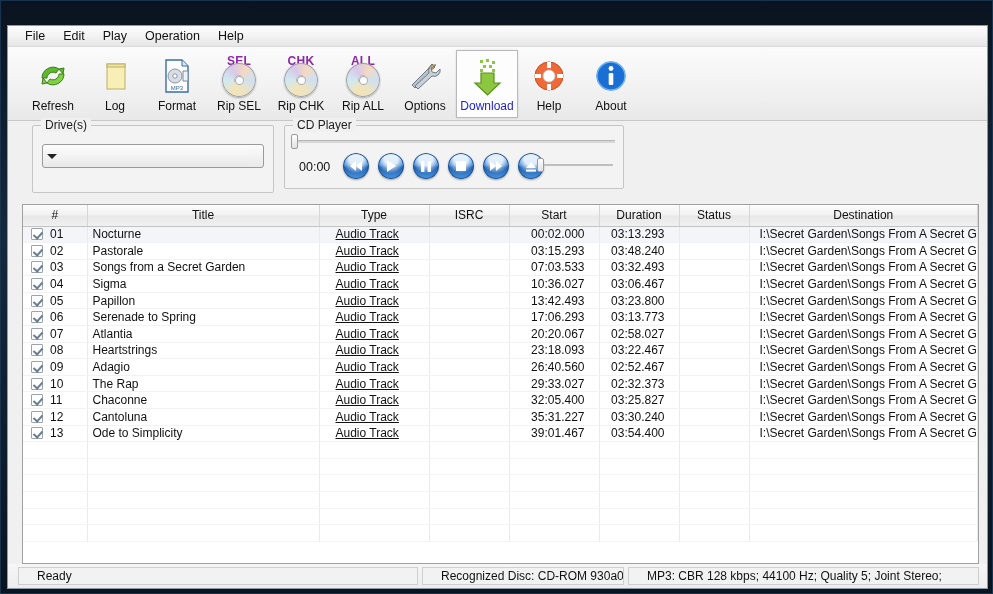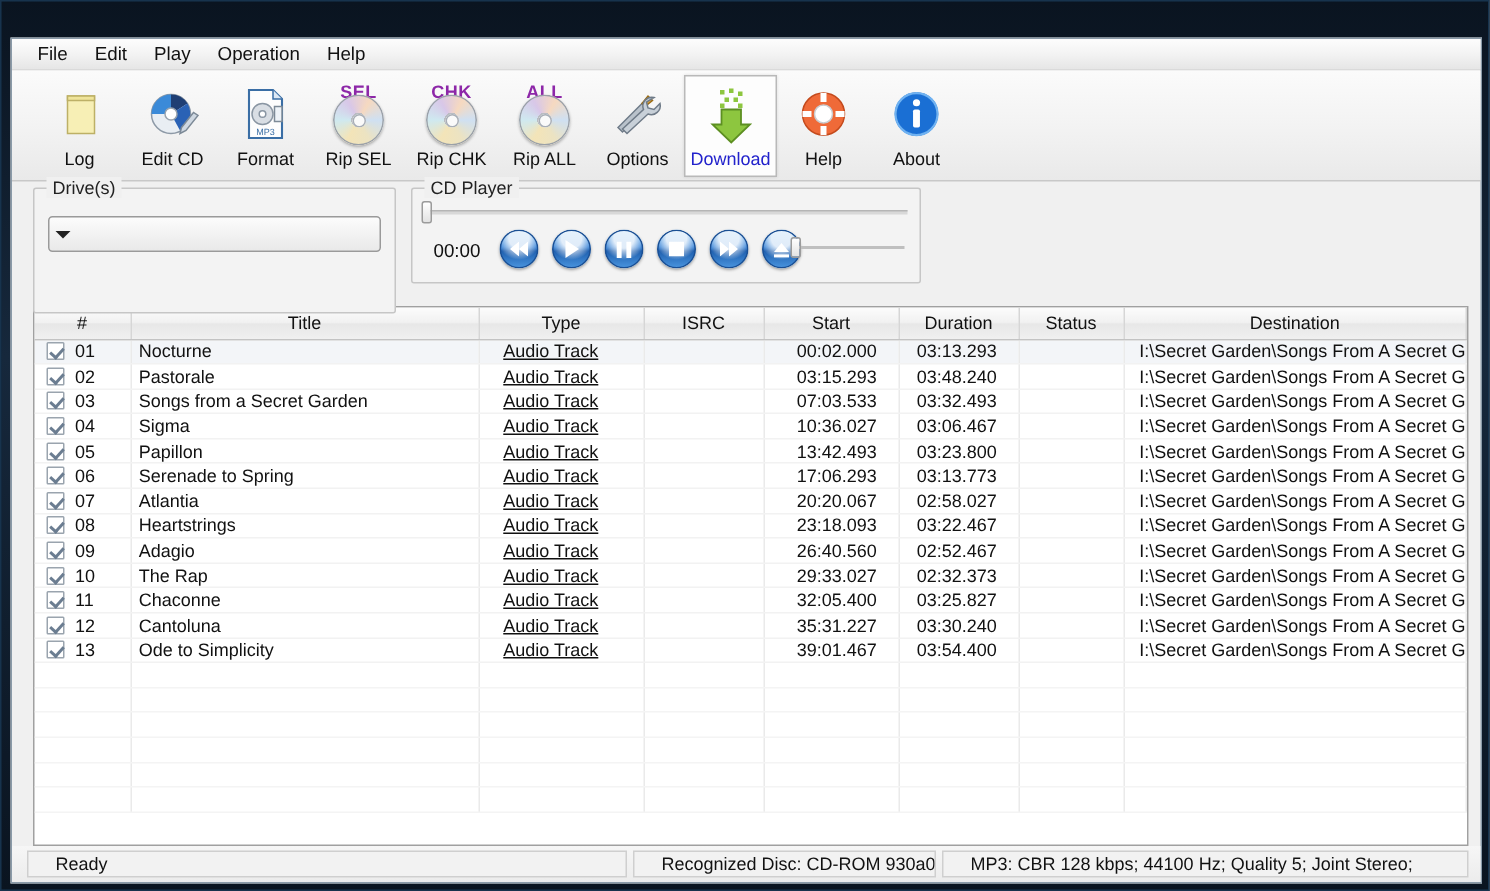--- a/index.html
+++ b/index.html
@@ -126,21 +126,21 @@
   
   #panels { height: 80px; display: flex; padding: 4px 8px 0 14px; gap: 10px; position: relative; }
   .group {
     border: 1px solid #c6c6c6; border-radius: 2px;
     position: relative; background: #f3f3f3;
   }
   .group > .gtitle {
     position: absolute; top: -8px; left: 8px; background: #f0f0f0;
     padding: 0 4px; font-size: 12px; color: #222;
   }
-  #drive-group { width: 242px; height: 84px; }
+  #drive-group { width: 242px; height: 68px; margin-left: 10px; }
   #drive-combo {
     position: absolute; left: 9px; top: 18px; width: 222px; height: 24px;
     background: linear-gradient(180deg,#fcfcfc,#e9e9e9);
     border: 1px solid #9a9a9a; border-radius: 3px;
     display: flex; align-items: center; padding: 0 4px;
     font-size: 12px; color: #111;
   }
   #drive-combo .dtxt { flex: 1; white-space: pre; }
   #drive-combo .caret {
     width: 0; height: 0; border-left: 5px solid transparent; border-right: 5px solid transparent;
@@ -257,44 +257,42 @@
     <div id="menubar">
       <div class="mi">File</div>
       <div class="mi">Edit</div>
       <div class="mi">Play</div>
       <div class="mi">Operation</div>
       <div class="mi">Help</div>
     </div>
 
     <div id="toolbar">
 
+      <div class="tbtn">
+        <div class="ic">
+          <svg width="38" height="38" viewBox="0 0 38 38">
+            <path d="M8 21a11 11 0 0 1 17-9l-3 4a6 6 0 0 0-9 5z" fill="#5fb82e" stroke="#3d7d1c" stroke-width="1"></path>
+            <path d="M25 12l5-1-1 6z" fill="#5fb82e" stroke="#3d7d1c" stroke-width="1"></path>
+            <path d="M30 17a11 11 0 0 1-17 9l3-4a6 6 0 0 0 9-5z" fill="#7ed13f" stroke="#3d7d1c" stroke-width="1"></path>
+            <path d="M13 26l-5 1 1-6z" fill="#7ed13f" stroke="#3d7d1c" stroke-width="1"></path>
+          </svg>
+        </div>
+        <div class="lbl">Refresh</div>
+      </div>
 
       <div class="tbtn">
         <div class="ic">
           <svg width="38" height="38" viewBox="0 0 38 38">
             <rect x="11" y="7" width="18" height="25" fill="#f7efb5" stroke="#bdb066"></rect>
             <rect x="11" y="7" width="18" height="3" fill="#efe49a" stroke="#bdb066"></rect>
           </svg>
         </div>
         <div class="lbl">Log</div>
       </div>
 
-      <div class="tbtn">
-        <div class="ic">
-          <svg width="40" height="40" viewBox="0 0 40 40">
-            <circle cx="19" cy="20" r="13" fill="#e9eef3" stroke="#8d99a6"></circle>
-            <path d="M19 7a13 13 0 0 1 11 6l-11 7z" fill="#1f3f74"></path>
-            <path d="M30 13a13 13 0 0 1-5 18l-6-11z" fill="#2a62b5"></path>
-            <path d="M6 20a13 13 0 0 1 13-13v13z" fill="#3b8ad8"></path>
-            <circle cx="19" cy="20" r="4" fill="#fff" stroke="#9aa4ae"></circle>
-            <path d="M26 29l8-10 3 2-8 10-4 2z" fill="#cfd8e2" stroke="#7d8a97"></path>
-          </svg>
-        </div>
-        <div class="lbl">Edit CD</div>
-      </div>
 
       <div class="tbtn">
         <div class="ic">
           <svg width="38" height="40" viewBox="0 0 38 40">
             <path d="M8 4h16l6 6v26H8z" fill="#fdfdfd" stroke="#3a6ea5" stroke-width="1.4"></path>
             <path d="M24 4v6h6" fill="#dde8f4" stroke="#3a6ea5"></path>
             <circle cx="17" cy="20" r="7" fill="#d9dee4" stroke="#8a96a3"></circle>
             <circle cx="17" cy="20" r="2.2" fill="#fff" stroke="#8a96a3"></circle>
             <path d="M25 15h5v10h-5z" fill="#eef3f8" stroke="#7d8a97"></path>
             <text x="19" y="34" font-size="6" fill="#3a6ea5" font-family="Liberation Sans, sans-serif" text-anchor="middle">MP3</text>

